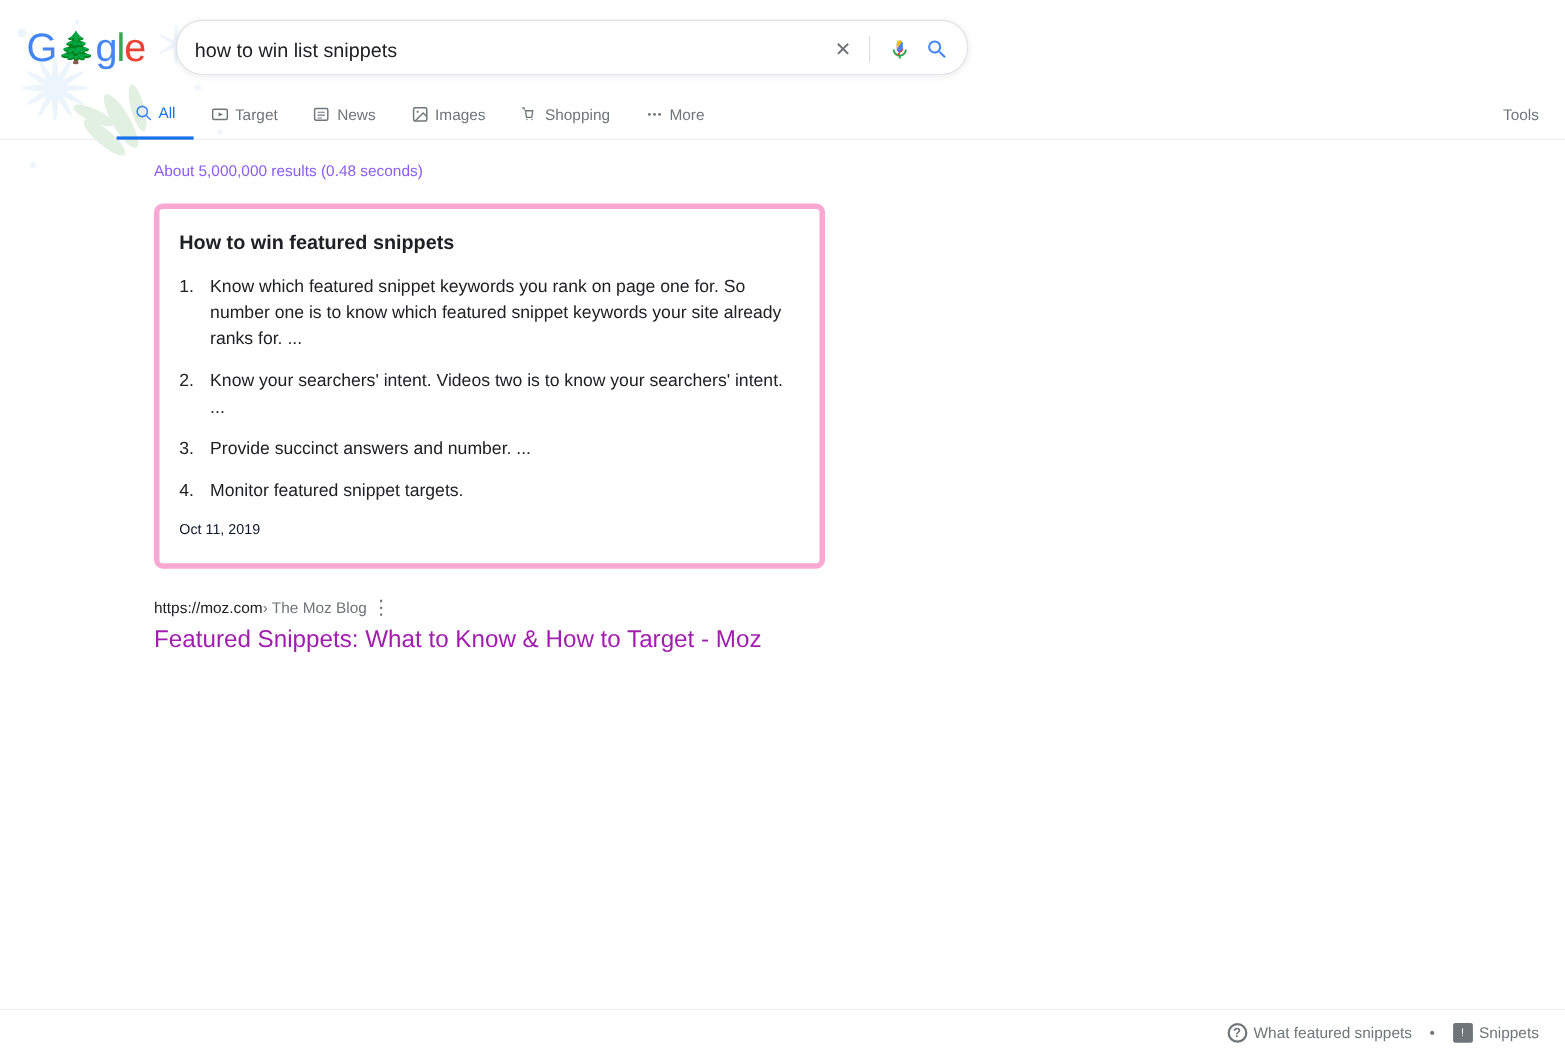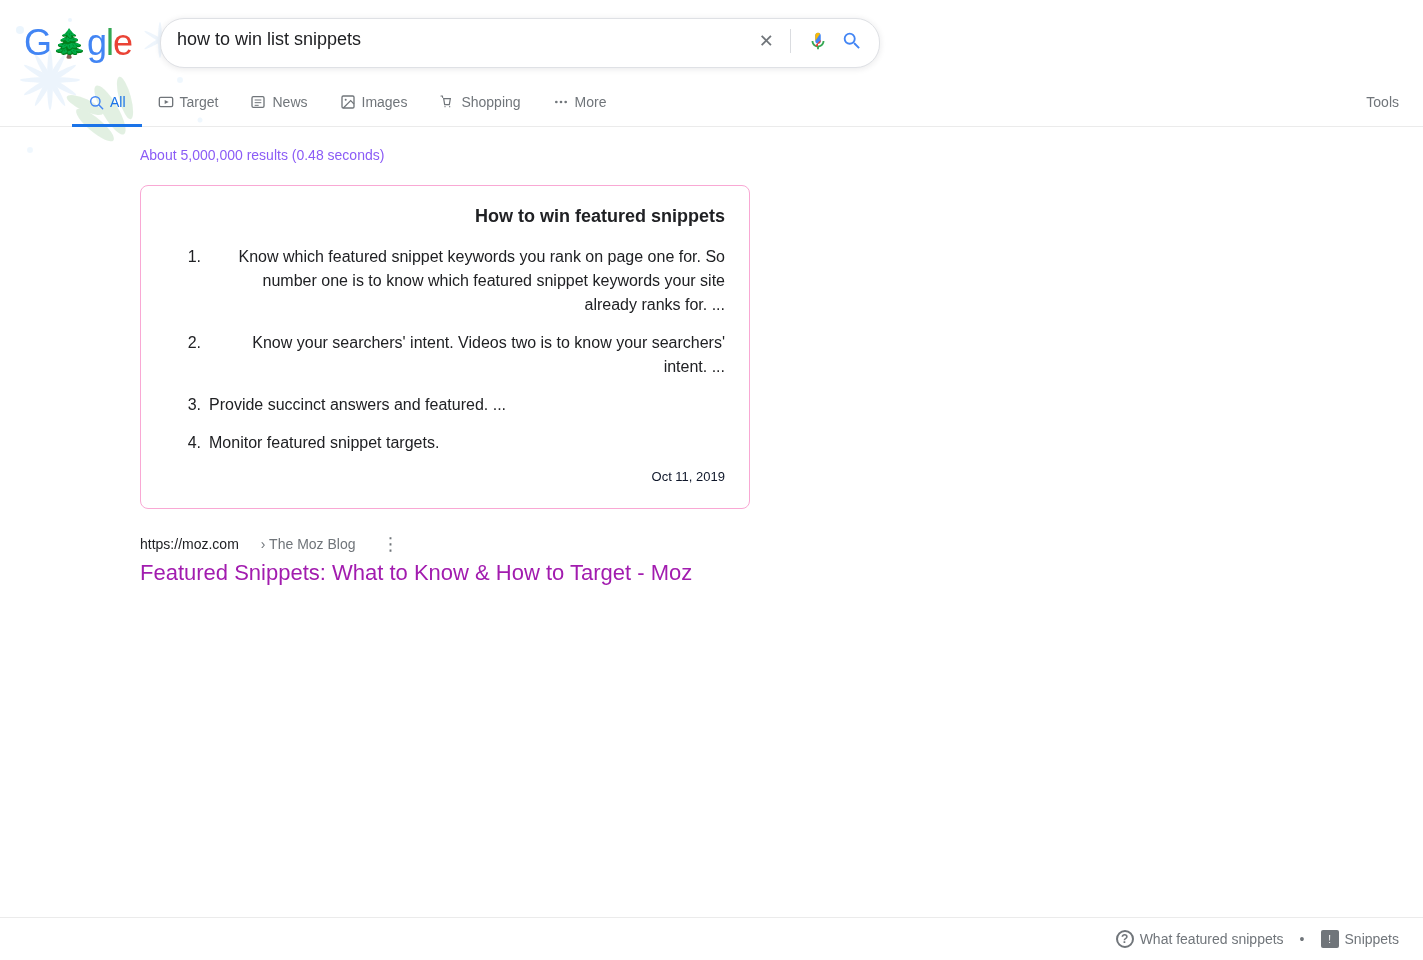--- a/index.html
+++ b/index.html
@@ -40,21 +40,21 @@
       margin: 0 1px;
     }
 
     .search-bar-wrapper {
       flex: 1;
       max-width: 720px;
     }
 
     .search-bar {
       display: flex;
-      align-items: flex-start;
+      align-items: flex-end;
       border: 1px solid #dfe1e5;
       border-radius: 24px;
       padding: 10px 16px;
       box-shadow: 0 1px 6px rgba(32,33,36,.1);
       background: #fff;
       height: 50px;
     }
 
     .search-input {
       flex: 1;
@@ -102,22 +102,22 @@
     }
 
     .search-btn-svg {
       width: 22px;
       height: 22px;
     }
 
     
     .nav-tabs {
       display: flex;
-      align-items: flex-start;
-      padding: 0 0 0 72px;
+      align-items: flex-end;
+      padding: 0 0 0 106px;
       border-bottom: 1px solid #ebebeb;
       position: relative;
       z-index: 1;
     }
 
     .nav-tab {
       display: flex;
       align-items: center;
       gap: 6px;
       padding: 14px 16px 14px 16px;
@@ -155,26 +155,25 @@
     }
 
     .results-count {
       font-size: 14px;
       color: #8b5cf6;
       margin-bottom: 22px;
     }
 
     
     .featured-snippet {
-      border: 1px solid #f9a8d4;
+      border: 5px solid #f9a8d4;
       border-radius: 8px;
-      padding: 20px 24px 24px 40px;
+      padding: 20px 24px 24px 18px;
       margin-bottom: 24px;
       max-width: 660px;
-      text-align: right;
     }
 
     .snippet-title {
       font-size: 18px;
       font-weight: 700;
       color: #202124;
       margin-bottom: 18px;
     }
 
     .snippet-list {
@@ -206,21 +205,21 @@
     }
 
     
     .search-result {
       margin-top: 16px;
     }
 
     .result-url-row {
       display: flex;
       align-items: center;
-      gap: 22px;
+      gap: 0;
       margin-bottom: 4px;
     }
 
     .result-url {
       font-size: 14px;
       color: #202124;
     }
 
     .result-breadcrumb {
       font-size: 14px;
@@ -441,21 +440,21 @@
       <li class="snippet-list-item">
         <span class="item-number">1.</span>
         <span>Know which featured snippet keywords you rank on page one for. So number one is to know which featured snippet keywords your site already ranks for. ...</span>
       </li>
       <li class="snippet-list-item">
         <span class="item-number">2.</span>
         <span>Know your searchers' intent. Videos two is to know your searchers' intent. ...</span>
       </li>
       <li class="snippet-list-item">
         <span class="item-number">3.</span>
-        <span>Provide succinct answers and featured. ...</span>
+        <span>Provide succinct answers and number. ...</span>
       </li>
       <li class="snippet-list-item">
         <span class="item-number">4.</span>
         <span>Monitor featured snippet targets.</span>
       </li>
     </ol>
 
     <div class="snippet-date">Oct 11, 2019</div>
   </div>
 

